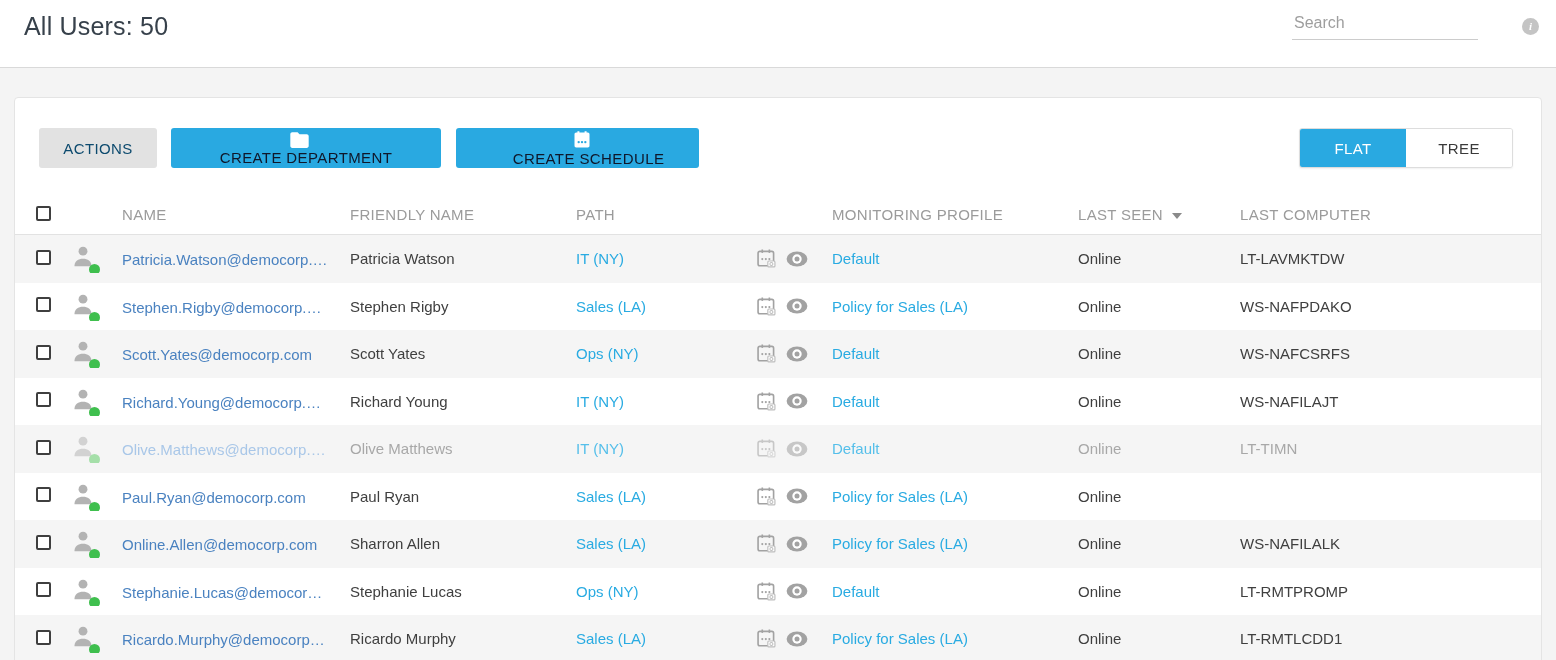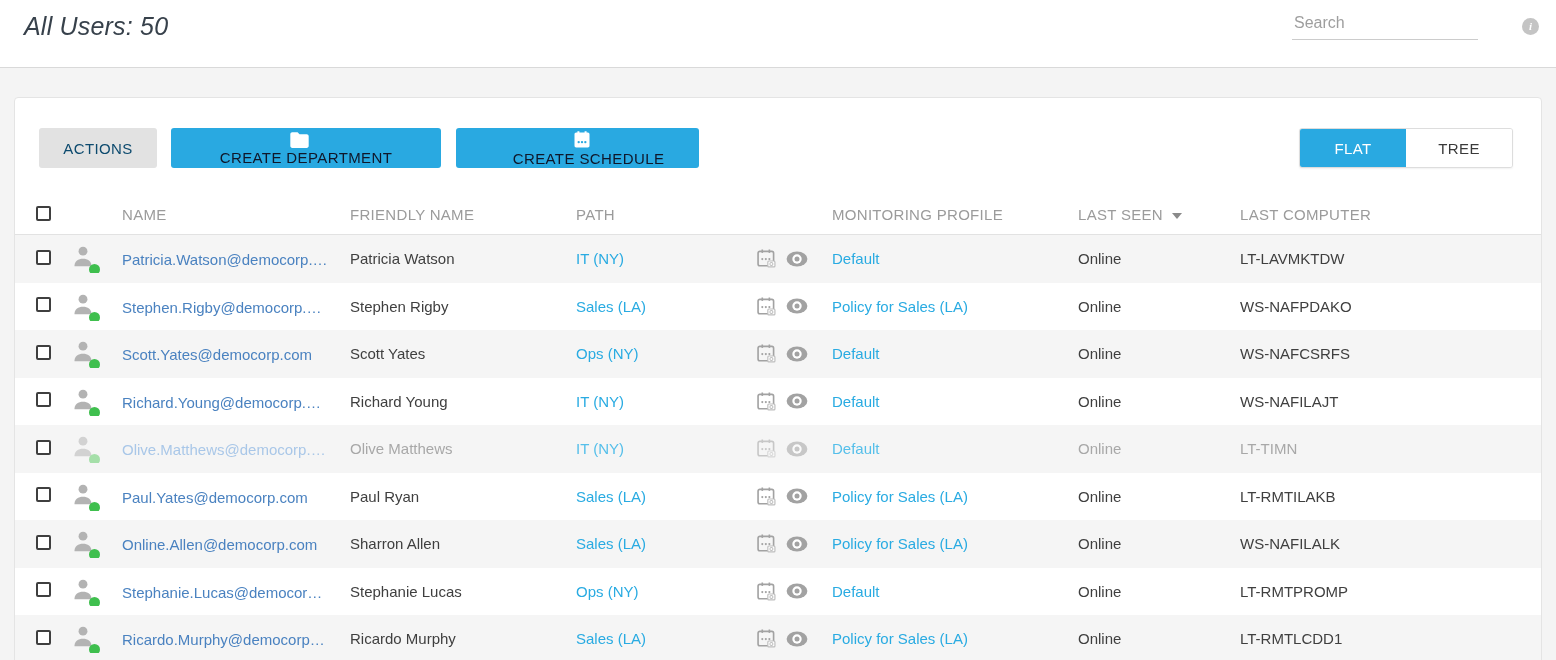--- a/index.html
+++ b/index.html
@@ -1,20 +1,20 @@
 <!DOCTYPE html>
 <html><head>
 <meta charset="utf-8">
 <style>
   * { margin:0; padding:0; box-sizing:border-box; }
   html,body { width:1556px; height:660px; overflow:hidden; font-family:"Liberation Sans", sans-serif; background:#f4f4f4; }
 
   
   .topbar { position:relative; height:68px; background:#fff; border-bottom:1px solid #d9d9d9; }
-  .page-title { position:absolute; left:24px; top:12px; font-size:25px; font-weight:400; color:#37414b; letter-spacing:.2px;font-style:italic; }
+  .page-title { position:absolute; left:24px; top:12px; font-size:25px; font-weight:400; color:#37414b; letter-spacing:.2px; }
   .search-wrap { position:absolute; right:17px; top:10px; display:flex; align-items:center;gap:30px; }
   .search-input { width:186px; border:none; outline:none; border-bottom:1px solid #ccc; font-size:16px; padding:4px 2px 7px 2px; color:#444; background:transparent; font-family:"Liberation Sans", sans-serif; }
   .search-input::placeholder { color:#9e9e9e; }
   .info-icon { width:17px; height:17px; margin-left:14px; margin-top:2px; border-radius:50%; background:#c4c4c4; color:#fff; font-size:11px; font-weight:bold; display:flex; align-items:center; justify-content:center; font-family:"Liberation Serif", serif; font-style:italic; cursor:pointer; }
 
   
   .card { position:absolute; left:14px; right:14px; top:97px; bottom:-12px; background:#fff; border:1px solid #e4e4e4; border-radius:4px; }
 
   
   .toolbar { display:flex; align-items:center; padding:30px 28px 0 24px; }
@@ -360,21 +360,21 @@
     <div class="cell" style="padding-left:0;">
       <span class="avatar-wrap">
         <svg width="26" height="26" viewBox="0 0 24 24">
           <circle cx="12" cy="6.6" r="4.1" fill="#b3b3b3"></circle>
           <path d="M4.2 19.6c0-3.7 3.5-6.1 7.8-6.1s7.8 2.4 7.8 6.1v1H4.2v-1z" fill="#b3b3b3"></path>
         </svg>
         <span class="status-dot"></span>
       </span>
     </div>
     <div class="cell">
-      <a class="email-link">Paul.Yates@democorp.com</a>
+      <a class="email-link">Paul.Ryan@democorp.com</a>
     </div>
     <div class="cell">Paul Ryan</div>
     <div class="cell">
       <a class="cyan-link">Sales (LA)</a>
     </div>
     <div class="cell cell-icons">
       <button class="icon-btn">
         <svg width="23" height="23" viewBox="0 0 24 24">
           <rect x="3.2" y="4.6" width="16.2" height="15" rx="1.8" fill="none" stroke="#a2a2a2" stroke-width="1.7"></rect>
           <line x1="7.6" y1="2.6" x2="7.6" y2="6.2" stroke="#a2a2a2" stroke-width="1.7"></line>
@@ -391,21 +391,20 @@
           <ellipse cx="12" cy="12" rx="10.4" ry="7.6" fill="#a2a2a2"></ellipse>
           <circle cx="12" cy="12" r="4.7" fill="#fff"></circle>
           <circle cx="12" cy="12" r="2.5" fill="#a2a2a2"></circle>
         </svg>
       </button>
     </div>
     <div class="cell">
       <a class="cyan-link">Policy for Sales (LA)</a>
     </div>
     <div class="cell">Online</div>
-    <div class="cell">LT-RMTILAKB</div>
   </div>
 
   <div class="trow row-grid">
     <div class="cell cell-check">
       <span class="checkbox"></span>
     </div>
     <div class="cell" style="padding-left:0;">
       <span class="avatar-wrap">
         <svg width="26" height="26" viewBox="0 0 24 24">
           <circle cx="12" cy="6.6" r="4.1" fill="#b3b3b3"></circle>

